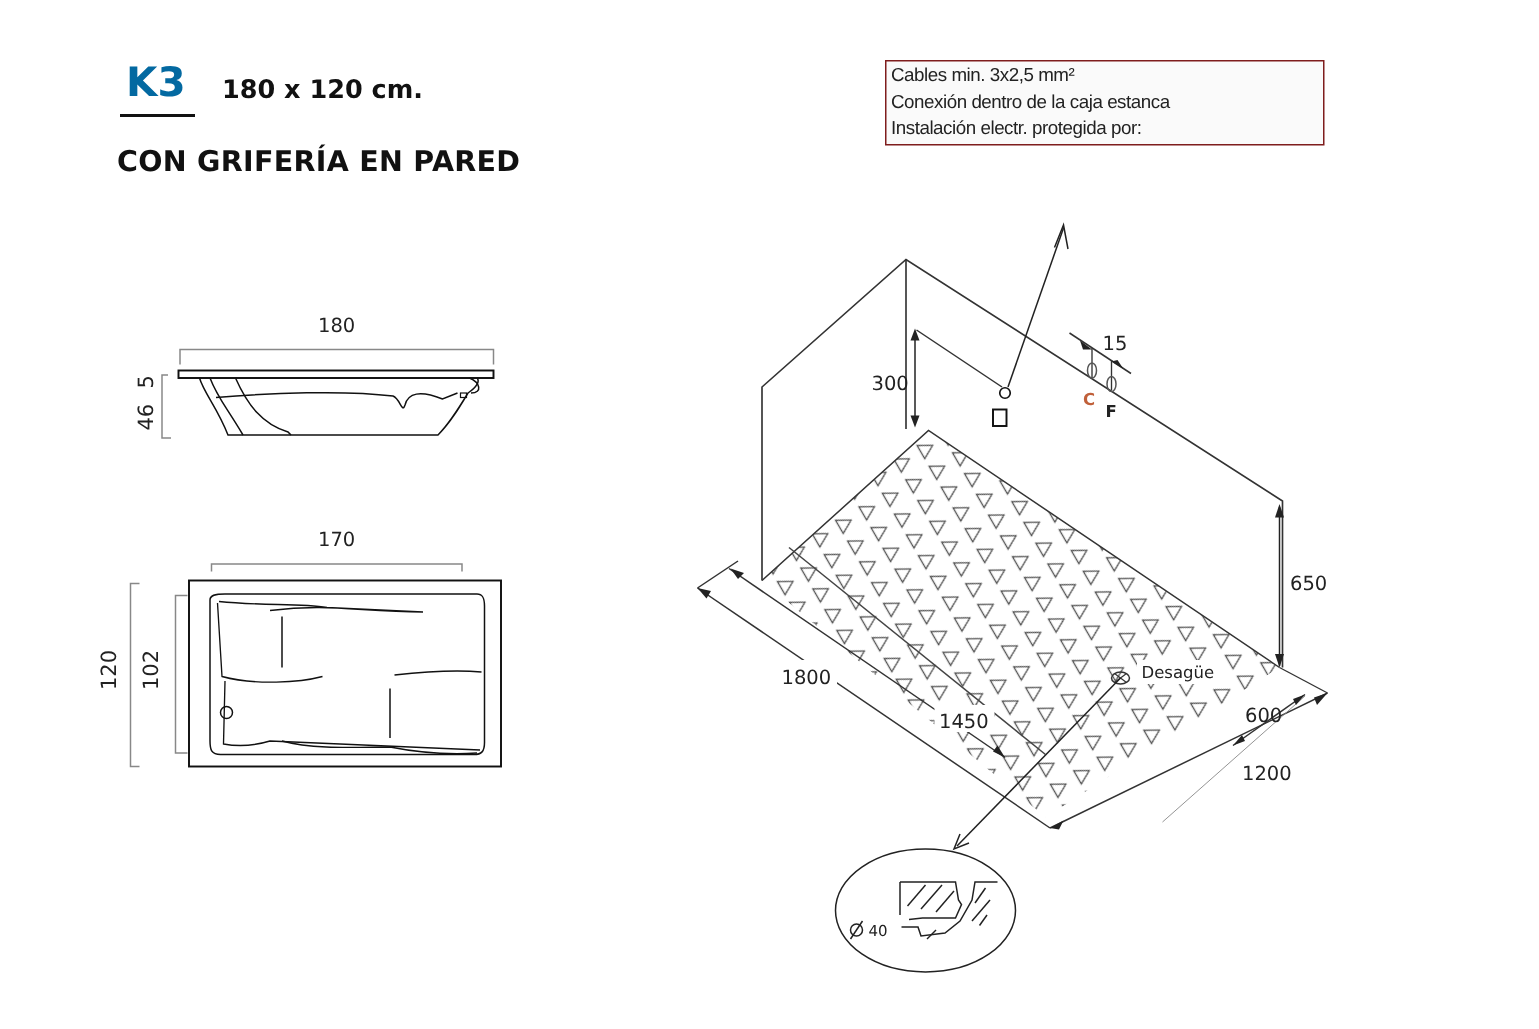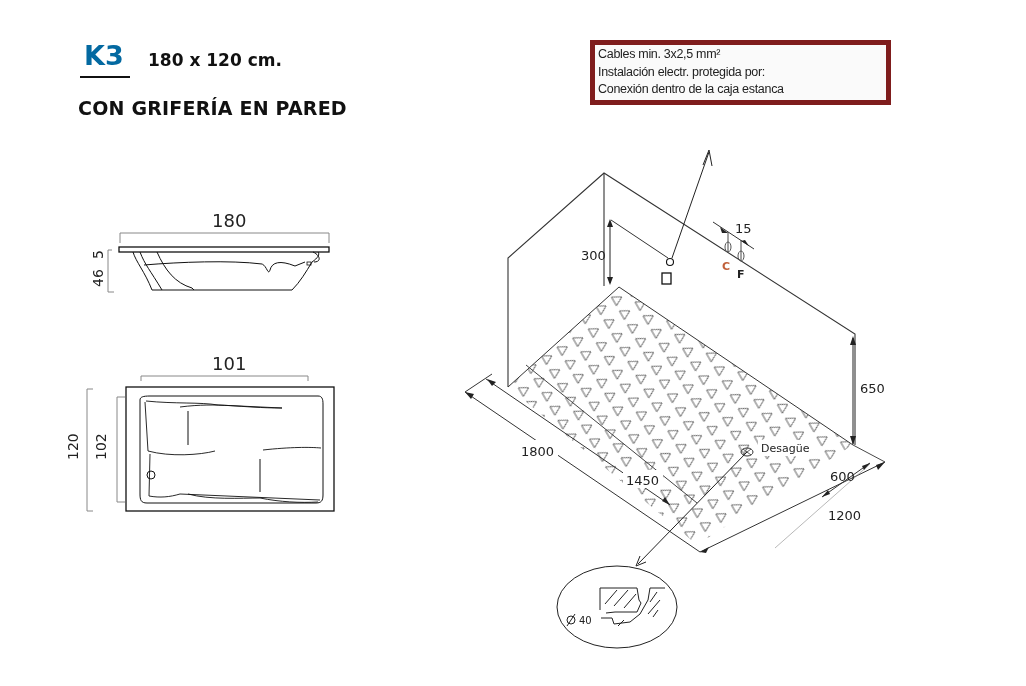--- a/index.html
+++ b/index.html
@@ -2,24 +2,24 @@
 <html><head>
 <meta charset="utf-8">
 <style>
   html, body { margin:0; padding:0; background:#ffffff; }
   body { width:1026px; height:686px; position:relative; overflow:hidden; font-family:"DejaVu Sans", sans-serif; }
   .abs { position:absolute; }
   .model { left:84px; top:40px; font-size:27px; font-weight:bold; color:#0369a1; }
   .model-underline { left:80px; top:76px; width:50px; height:2px; background:#111; }
   .size { left:148px; top:50px; font-size:17px; font-weight:bold; color:#111;text-align:center; }
   .subtitle { left:78px; top:97px; font-size:19px; font-weight:bold; color:#111; letter-spacing:0.2px; }
-  .dimlbl { font-size:18px; color:#222; }
+  .dimlbl { font-size:13px; color:#222; }
   .vlbl { font-size:14px; color:#222; transform:rotate(-90deg); transform-origin:left top; }
   .iso-lbl { font-family:"DejaVu Sans", sans-serif; font-size:13px; fill:#222; }
-  .notebox { left:590px; top:40px; width:285px; border:5px solid #7f1d1d; background:#fafafa; padding:1px 3px; }
+  .notebox { left:590px; top:40px; width:285px; border:1px solid #7f1d1d; background:#fafafa; padding:1px 3px; }
   .note-line { font-family:"Liberation Sans", sans-serif; font-size:12.5px; color:#222; line-height:17.5px; white-space:nowrap; letter-spacing:-0.3px; }
   svg text { font-family:"DejaVu Sans", sans-serif; }
 </style>
 </head>
 <body>
 
 <div class="abs model">K3</div>
 <div class="abs model-underline"></div>
 <div class="abs size">180 x 120 cm.</div>
 <div class="abs subtitle">CON GRIFERÍA EN PARED</div>
@@ -50,29 +50,29 @@
     <path d="M140,400 C140,397 143,396 150,396 L318,396 C322,396 323,399 323,404 L323,495 C323,501 321,503 316,503 L147,503 C141,503 140,500 140,494 Z" fill="none" stroke="#111" stroke-width="1"></path>
     <path d="M146,401 C175,404 200,402 218,405 L282,408 C240,408 220,402 180,407" fill="none" stroke="#111" stroke-width="0.9"></path>
     <path d="M145,402 L148,451 C170,457 200,455 215,451" fill="none" stroke="#111" stroke-width="0.9"></path>
     <path d="M150,454 L149,496 C160,498 170,497 180,494 L320,500" fill="none" stroke="#111" stroke-width="0.9"></path>
     <path d="M263,450 C290,447 310,447 321,448" fill="none" stroke="#111" stroke-width="0.9"></path>
     <path d="M188,494 C210,500 240,498 260,498 C280,502 300,503 318,502" fill="none" stroke="#111" stroke-width="0.9"></path>
     <line x1="188" y1="411" x2="188" y2="445" stroke="#111" stroke-width="1"></line>
     <line x1="260" y1="459" x2="260" y2="492" stroke="#111" stroke-width="1"></line>
     <circle cx="151" cy="475" r="4" fill="none" stroke="#111" stroke-width="1"></circle>
   </svg>
-  <div class="abs dimlbl" style="left:152px;top:8px;">101</div>
+  <div class="abs dimlbl" style="left:152px;top:8px;">170</div>
   <div class="abs vlbl" style="left:5px;top:115px;">120</div>
   <div class="abs vlbl" style="left:33px;top:115px;">102</div>
 </div>
 
 <div class="abs notebox">
   <div class="note-line">Cables min. 3x2,5 mm²</div>
+  <div class="note-line">Conexión dentro de la caja estanca</div>
   <div class="note-line">Instalación electr. protegida por:</div>
-  <div class="note-line">Conexión dentro de la caja estanca</div>
 </div>
 
 <svg class="abs" style="left:0;top:0;" width="1026" height="686" viewBox="0 0 1026 686">
   <defs>
     <pattern id="tri" x="0" y="0" width="18" height="16" patternUnits="userSpaceOnUse" patternTransform="rotate(-30)">
       <path d="M3,3 L3,13 L12,8 Z" fill="none" stroke="#555" stroke-width="0.9"></path>
     </pattern>
     <clipPath id="floorclip">
       <polygon points="619,287 853,445 697,545 508,387"></polygon>
     </clipPath>

